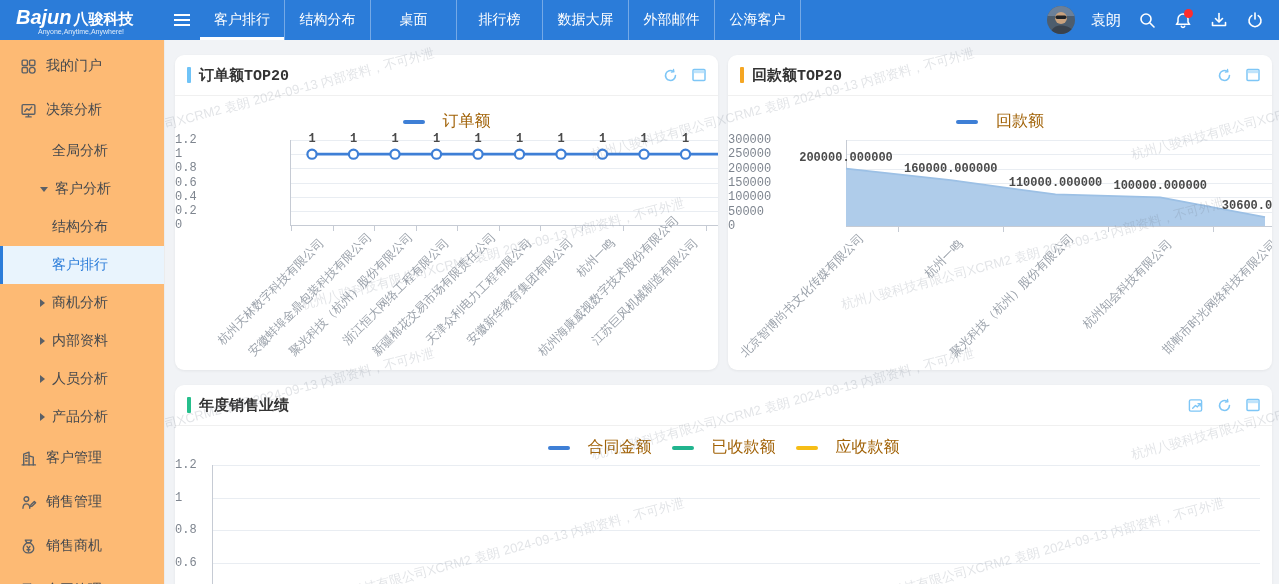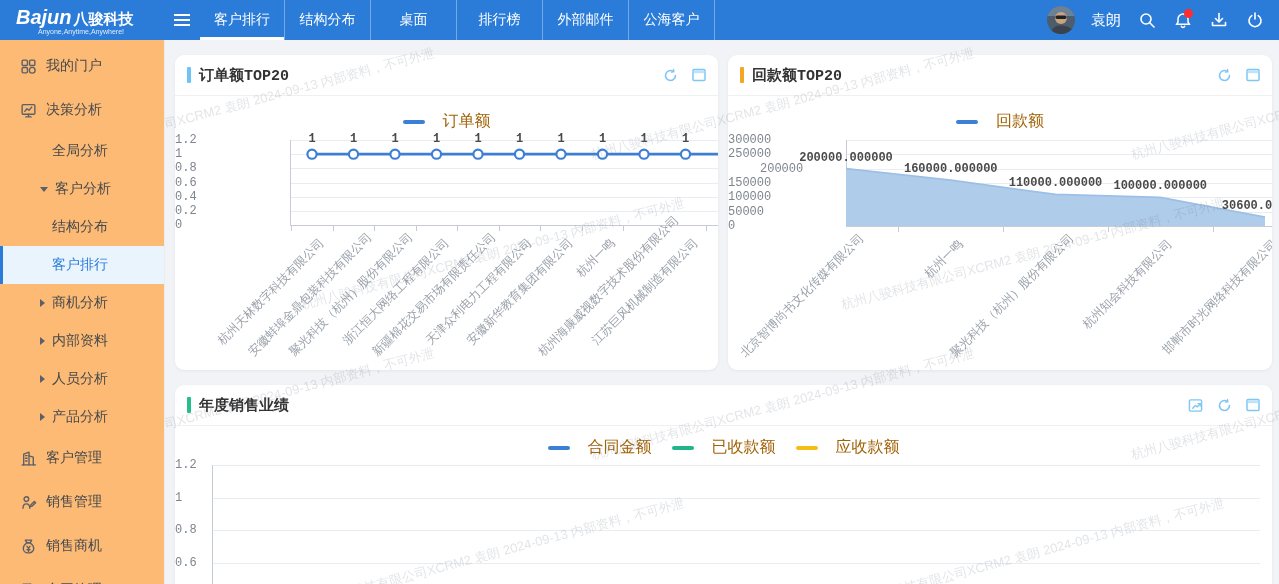--- a/index.html
+++ b/index.html
@@ -99,20 +99,21 @@
   <div class="hamburger">
       <i></i>
       <i></i>
       <i></i>
     </div>
   <div class="nav-tabs">
       <div class="tab active">客户排行</div>
       <div class="tab">结构分布</div>
       <div class="tab">桌面</div>
       <div class="tab">排行榜</div>
+      <div class="tab">数据大屏</div>
       <div class="tab">外部邮件</div>
       <div class="tab">公海客户</div>
     </div>
   <div class="topbar-right">
     <div class="avatar">
       <svg width="28" height="28" viewBox="0 0 28 28">
         <rect width="28" height="28" fill="#4d5d6d"></rect>
         <rect width="28" height="10" fill="#6b8099"></rect>
         <circle cx="14" cy="12" r="6" fill="#c9a27e"></circle>
         <rect x="8.5" y="9.5" width="11" height="3.4" rx="1.6" fill="#1d2126"></rect>
@@ -347,21 +348,21 @@
           <div class="legend-item">
             <span class="legend-dash" style="background: rgb(62, 127, 214);"></span>
             <span>回款额</span>
           </div>
         </div>
         <div class="gridline" style="left: 118px; width: 426px; top: 85px; background: rgb(233, 237, 242);"></div>
         <div class="ytick-label" style="left: 0px; width: 110px; top: 78px;">300000</div>
         <div class="gridline" style="left: 118px; width: 426px; top: 99.3333px; background: rgb(233, 237, 242);"></div>
         <div class="ytick-label" style="left: 0px; width: 122px; top: 92.3333px;">250000</div>
         <div class="gridline" style="left: 118px; width: 426px; top: 113.667px; background: rgb(233, 237, 242);"></div>
-        <div class="ytick-label" style="left: 0px; width: 110px; top: 106.667px; padding-left: 32px;">200000</div>
+        <div class="ytick-label" style="left: 0px; width: 110px; top: 106.667px;">200000</div>
         <div class="gridline" style="left: 118px; width: 426px; top: 128px; background: rgb(233, 237, 242);"></div>
         <div class="ytick-label" style="left: 0px; width: 110px; top: 121px;">150000</div>
         <div class="gridline" style="left: 118px; width: 426px; top: 142.333px; background: rgb(233, 237, 242);"></div>
         <div class="ytick-label" style="left: 0px; width: 110px; top: 135.333px;">100000</div>
         <div class="gridline" style="left: 118px; width: 426px; top: 156.667px; background: rgb(233, 237, 242);"></div>
         <div class="ytick-label" style="left: 0px; width: 110px; top: 149.667px;">50000</div>
         <div class="gridline" style="left: 118px; width: 426px; top: 171px; background: rgb(198, 203, 212);"></div>
         <div class="ytick-label" style="left: 0px; width: 110px; top: 164px;">0</div>
         <div class="axisline" style="left: 118px; top: 85px; width: 1px; height: 86px;"></div>
         <svg width="544" height="315" class="chart-svg">

